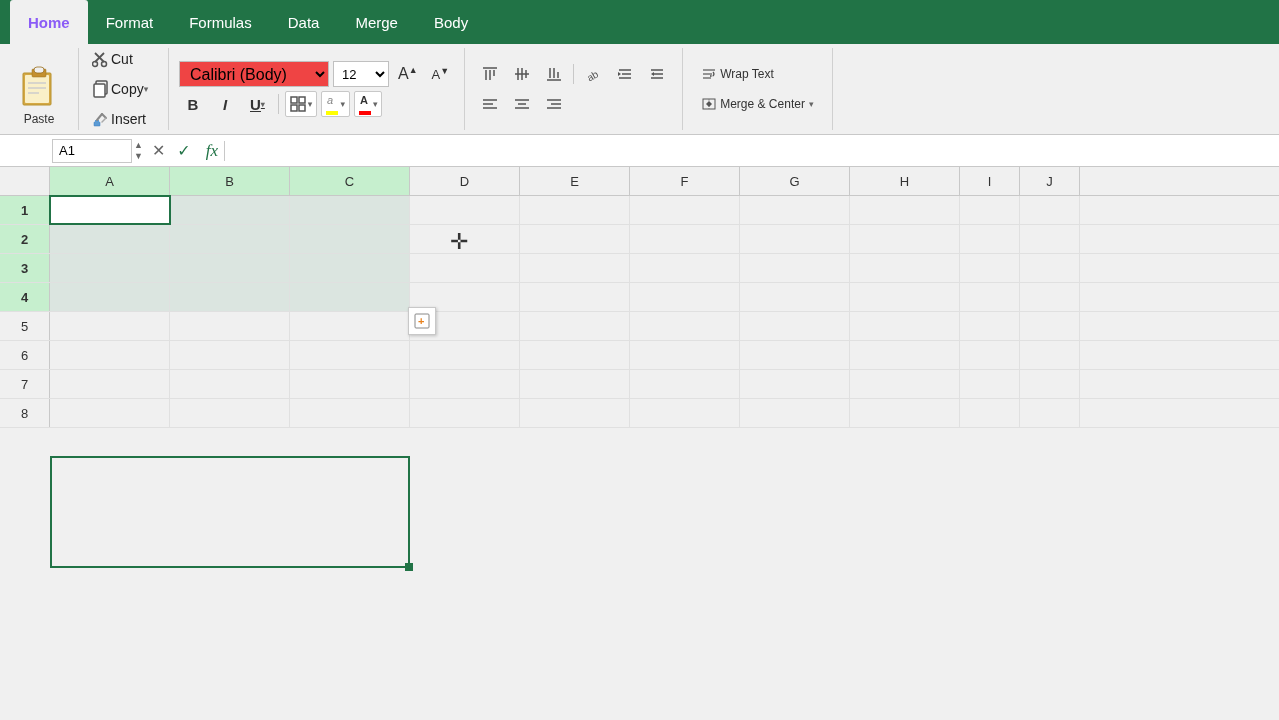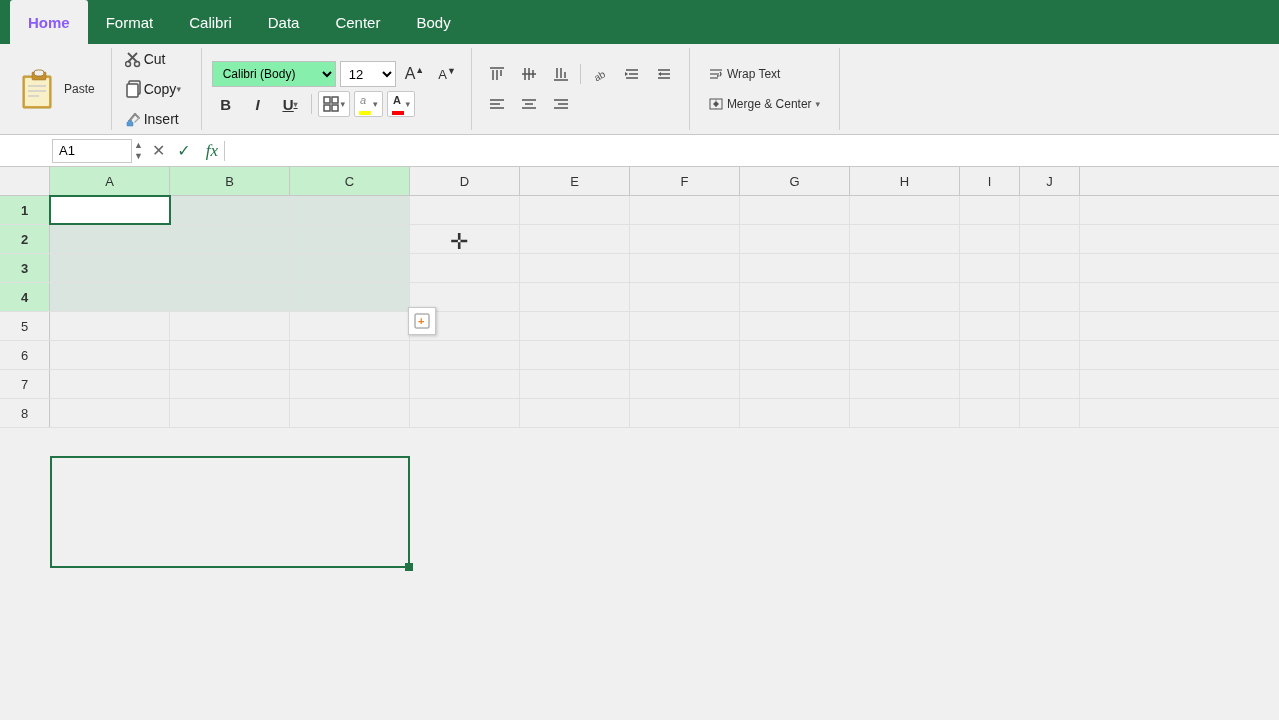--- a/index.html
+++ b/index.html
@@ -43,21 +43,21 @@
       padding: 4px 8px;
       display: flex;
       align-items: center;
       gap: 0;
       min-height: 90px;
     }
 
     
     .paste-group {
       display: flex;
-      flex-direction: row;
+      flex-direction: column;
       align-items: center;
       justify-content: flex-end;
       padding: 4px 16px 4px 8px;
       border-right: 1px solid #d0d0d0;
       height: 82px;
       gap: 2px;
     }
 
     .paste-icon {
       width: 46px;
@@ -117,24 +117,24 @@
     }
 
     .font-row1 {
       display: flex;
       align-items: center;
       gap: 4px;
     }
 
     .font-select {
       border: 1px solid #c0c0c0;
-      background: #86efac;
+      background: #ef4444;
       padding: 3px 6px;
-      font-size: 12px;
-      width: 124px;
+      font-size: 16px;
+      width: 150px;
       height: 26px;
       cursor: pointer;
     }
 
     .size-select {
       border: 1px solid #c0c0c0;
       background: white;
       padding: 3px 4px;
       font-size: 13px;
       width: 56px;
@@ -475,23 +475,23 @@
     }
   </style>
 </head>
 <body>
 
 <div id="app">
 
   <div class="ribbon-tabs">
     <div class="ribbon-tab active">Home</div>
     <div class="ribbon-tab">Format</div>
-    <div class="ribbon-tab">Calibri</div>
+    <div class="ribbon-tab">Formulas</div>
     <div class="ribbon-tab">Data</div>
-    <div class="ribbon-tab">Center</div>
+    <div class="ribbon-tab">Merge</div>
     <div class="ribbon-tab">Body</div>
   </div>
 
   <div class="ribbon-content">
 
     <div class="paste-group">
       <div class="paste-icon">
         <svg width="40" height="46" viewBox="0 0 40 46">
 
           <rect x="4" y="10" width="28" height="32" rx="1" fill="#d4a844" stroke="#b8922e" stroke-width="1"></rect>

